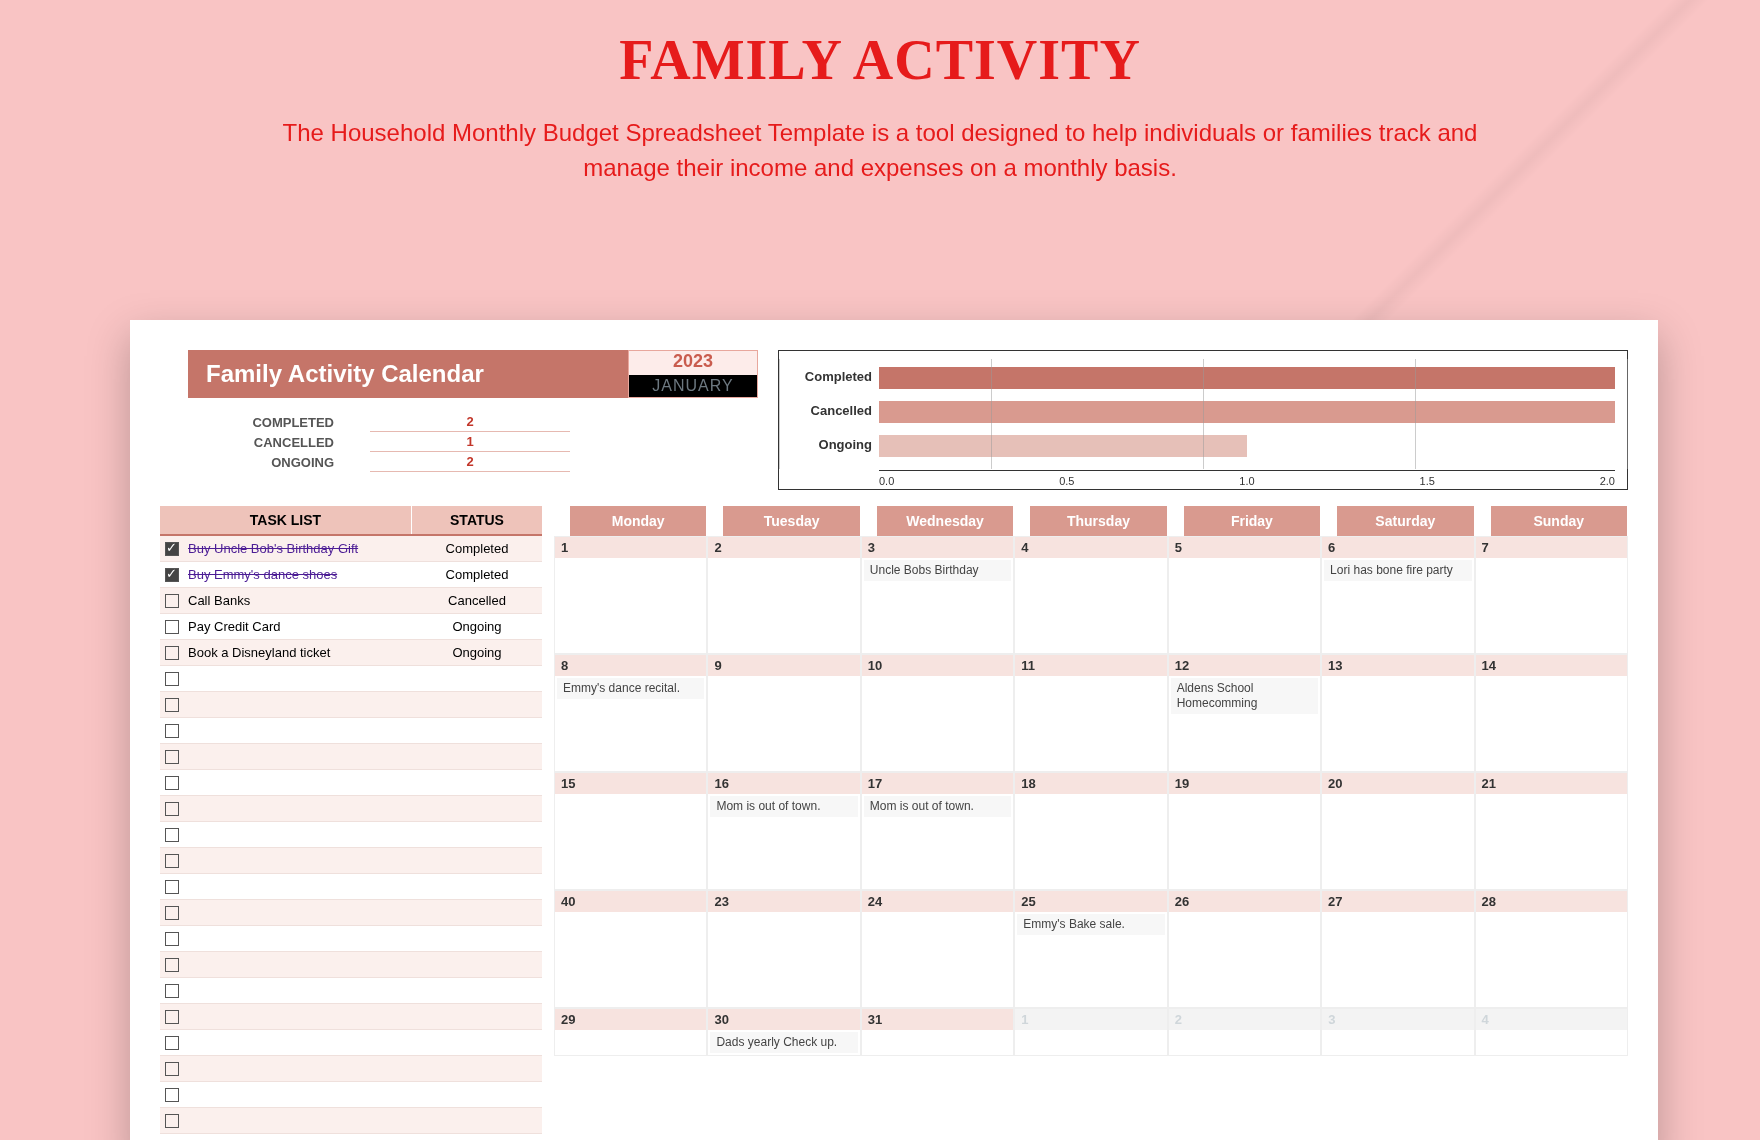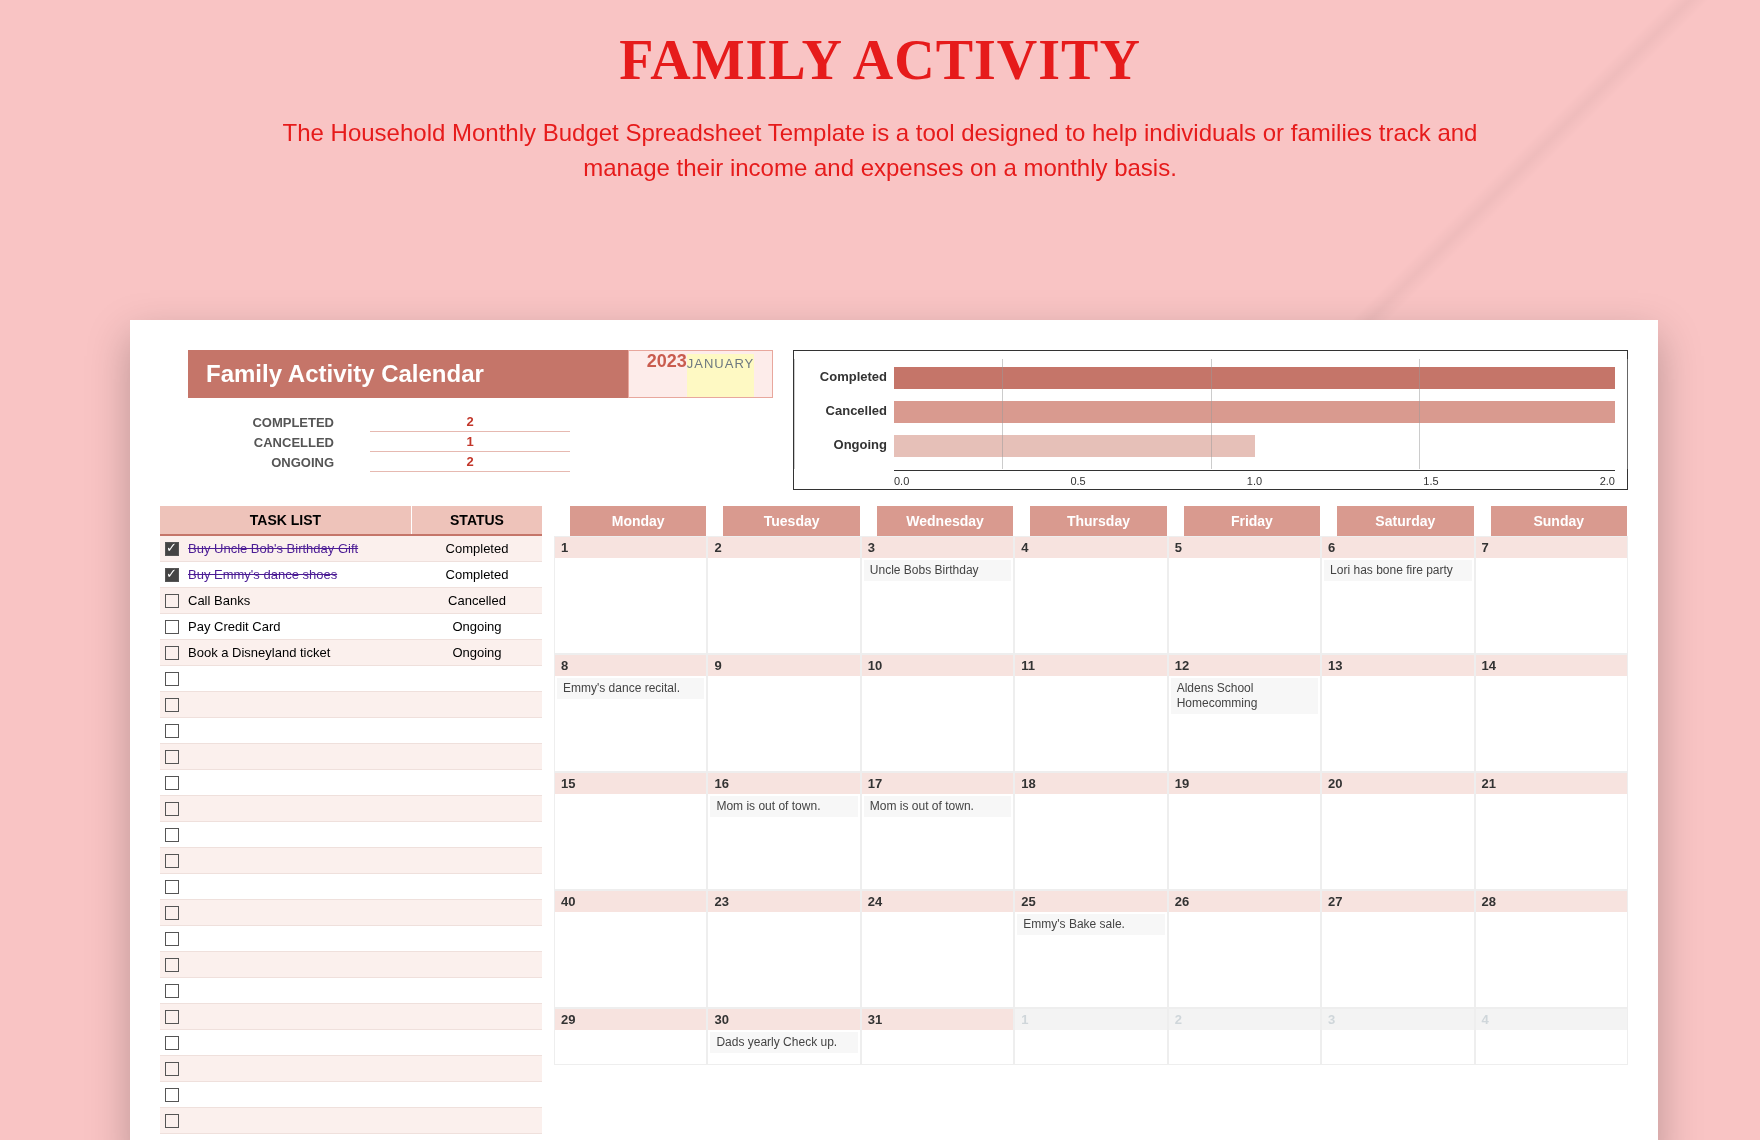--- a/index.html
+++ b/index.html
@@ -61,27 +61,28 @@
     color: #fff;
     font-size: 24px;
     font-weight: 700;
     padding: 10px 18px;
     width: 440px;
     margin-left: 28px;
   }
   .year-box {
     border: 1px solid #e8a79d;
     background: #fdecea;
-    width: 145px;
+    width: 130px;
     text-align:center;
     display:flex;
+    flex-direction:column;
     justify-content:center;
   }
   .year-val { color:#c95c4e; font-weight:700; font-size:18px; }
-  .month-val { color:#6d7880; font-size:13px; letter-spacing:1px; margin-top:3px; background:#fef9c3; padding:2px 0;}
+  .month-val { color:#6d7880; font-size:16px; letter-spacing:1px; margin-top:3px; background:#000000; padding:2px 0;}
   .chart-box {
     border:1px solid #333;
     height: 140px;
     flex:1;
     padding: 8px 12px 4px 100px;
     position:relative;
   }
   .bar-row { position:relative; height:30px; margin: 4px 0; }
   .bar-lbl { position:absolute; left:-92px; top:6px; font-size:13px; font-weight:700; color:#333; text-align:right; width:85px;}
   .bar { height:22px; position:absolute; top:4px; left:0; }
@@ -423,21 +424,21 @@
             <div class="day">
               <div class="daynum-band">26</div>
             </div>
             <div class="day">
               <div class="daynum-band">27</div>
             </div>
             <div class="day">
               <div class="daynum-band">28</div>
             </div>
           </div>
-          <div class="week" style="height: 57px;">
+          <div class="week" style="height: 48px; justify-content: center;">
             <div class="day">
               <div class="daynum-band">29</div>
             </div>
             <div class="day">
               <div class="daynum-band">30</div>
               <div class="ev">Dads yearly Check up.</div>
             </div>
             <div class="day">
               <div class="daynum-band">31</div>
             </div>

